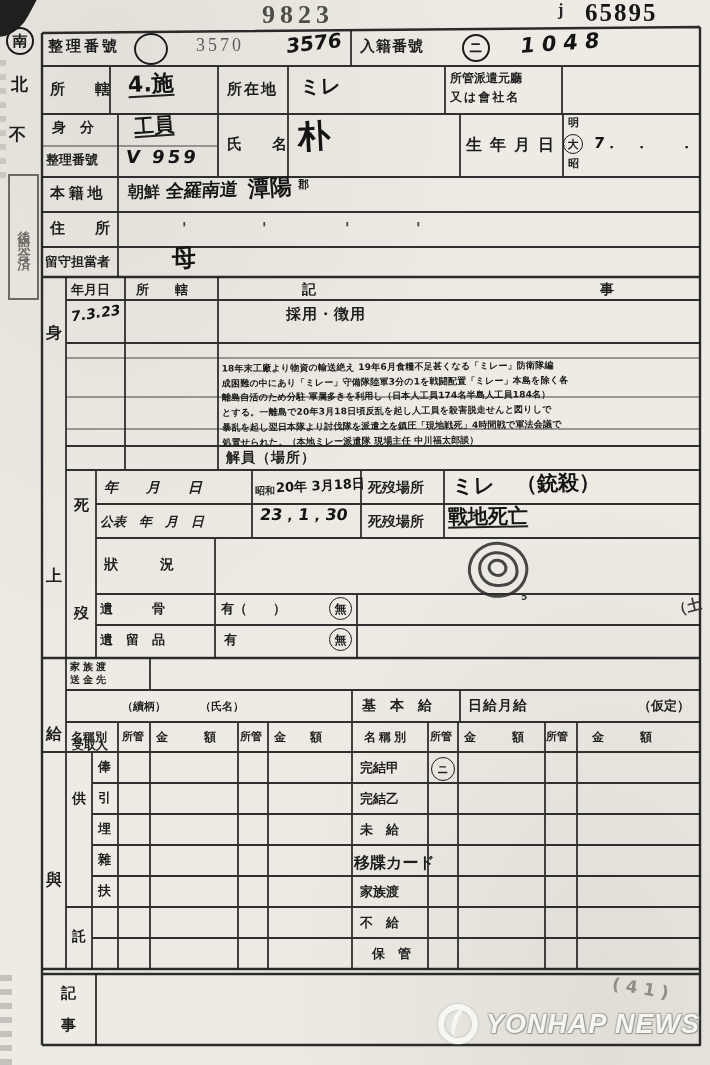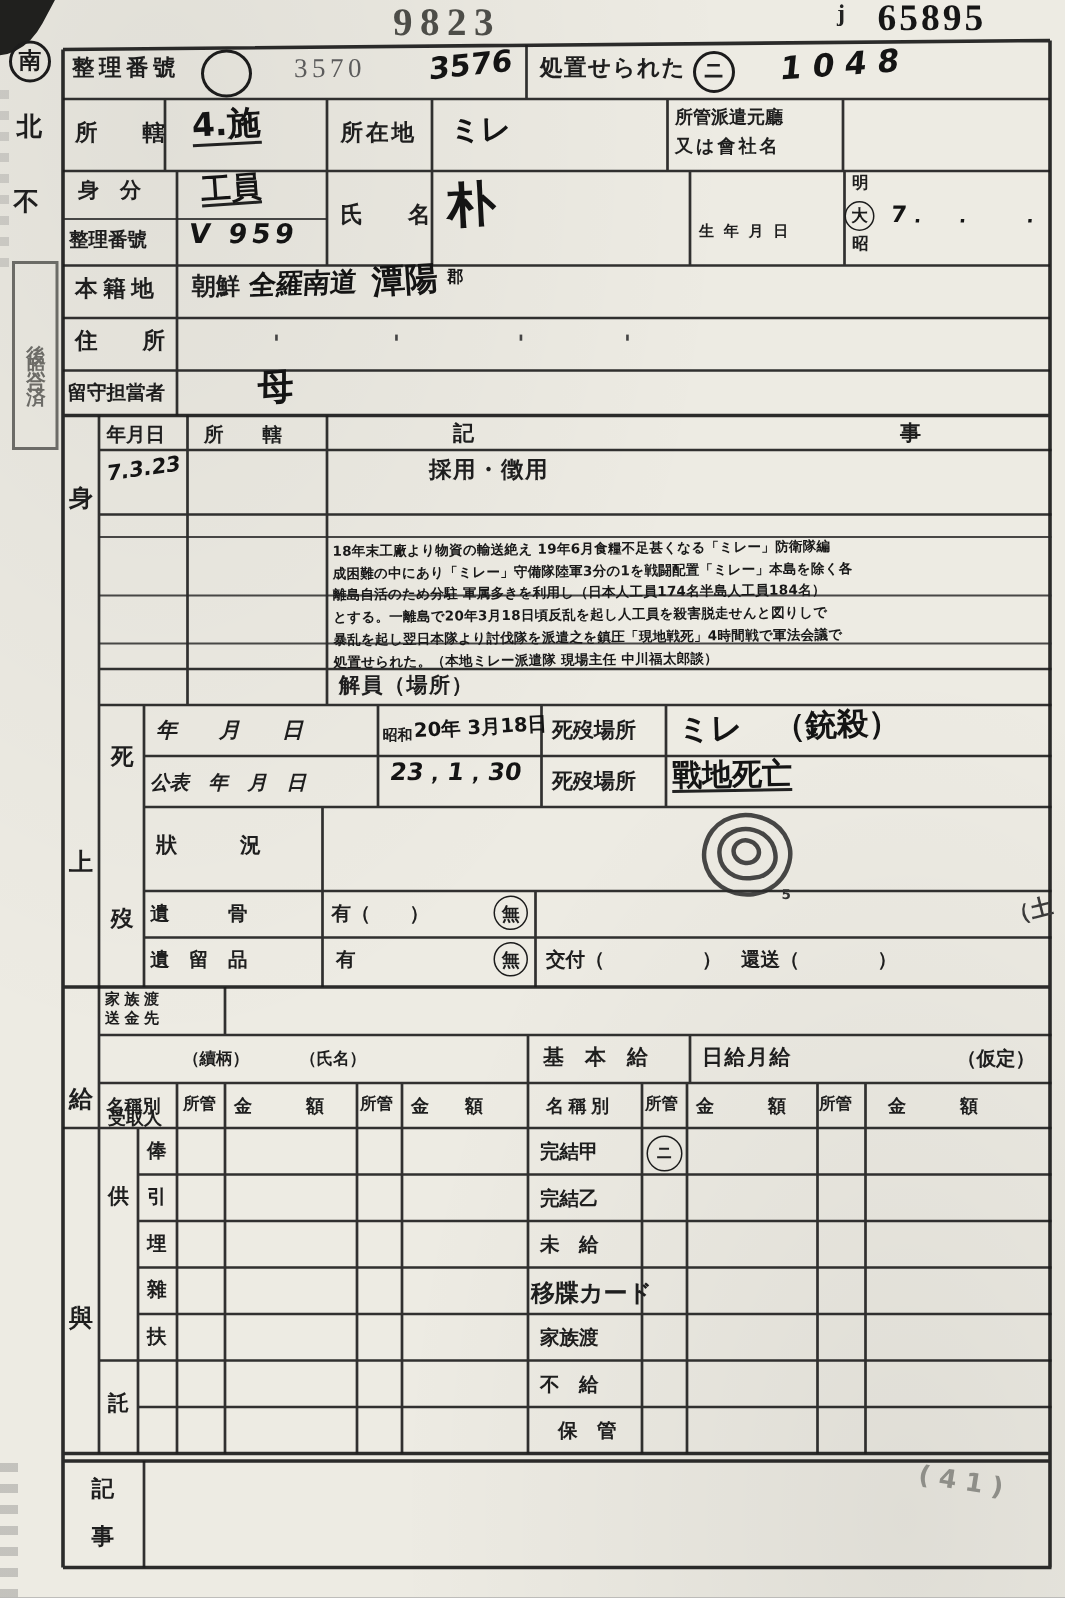--- a/index.html
+++ b/index.html
@@ -85,40 +85,40 @@
   </div>
 
   <div class="t" style="left:262px;top:2px;font-size:26px;font-weight:bold;letter-spacing:5px;color:#33332f;opacity:.85;">9823</div>
   <div class="t" style="left:558px;top:2px;font-size:16px;font-weight:bold;color:#222;">j</div>
   <div class="t" style="left:585px;top:0px;font-size:25px;font-weight:bold;letter-spacing:2px;color:#161616;">65895</div>
 
   <div class="t lbl" style="left:48px;top:39px;font-size:15px;letter-spacing:3px;">整理番號</div>
   <div class="t" style="left:134px;top:33px;width:30px;height:28px;border:2px solid #1c1c1c;border-radius:50%;"></div>
   <div class="t faded" style="left:196px;top:36px;font-size:18px;letter-spacing:3px;">3570</div>
   <div class="t hw" style="left:286px;top:33px;font-size:20px;transform:rotate(-6deg) skewX(-8deg);">3576</div>
-  <div class="t lbl" style="left:360px;top:39px;font-size:15px;letter-spacing:1px;">処置せられた</div>
+  <div class="t lbl" style="left:360px;top:39px;font-size:15px;letter-spacing:1px;">入籍番號</div>
   <div class="t circ" style="left:462px;top:34px;width:28px;height:28px;font-size:14px;font-weight:bold;color:#222;">
     <span>ニ</span>
   </div>
   <div class="t hw" style="left:520px;top:33px;font-size:21px;letter-spacing:7px;transform:rotate(-4deg) skewX(-10deg);">1048</div>
 
   <div class="t lbl" style="left:50px;top:82px;font-size:15px;">所　　轄</div>
   <div class="t hw" style="left:128px;top:73px;font-size:22px;border-bottom:2px solid #222;transform:rotate(-3deg);">4.施</div>
   <div class="t lbl" style="left:227px;top:82px;font-size:15px;letter-spacing:2px;">所在地</div>
   <div class="t hw" style="left:300px;top:76px;font-size:20px;transform:rotate(-2deg);">ミレ</div>
   <div class="t lbl" style="left:450px;top:72px;font-size:12px;">所管派遣元廳</div>
   <div class="t lbl" style="left:450px;top:91px;font-size:12px;letter-spacing:2px;">又は會社名</div>
 
   <div class="t lbl" style="left:52px;top:121px;font-size:14px;">身　分</div>
   <div class="t hw" style="left:134px;top:115px;font-size:20px;border-bottom:2px solid #222;transform:rotate(-4deg);">工員</div>
   <div class="t lbl" style="left:46px;top:153px;font-size:13px;">整理番號</div>
   <div class="t hw" style="left:126px;top:148px;font-size:18px;letter-spacing:3px;transform:skewX(-8deg);">V 959</div>
   <div class="t lbl" style="left:227px;top:137px;font-size:15px;">氏　　名</div>
   <div class="t hw" style="left:298px;top:120px;font-size:32px;transform:rotate(-3deg);">朴</div>
-  <div class="t lbl" style="left:466px;top:150px;font-size:10px;letter-spacing:2px;">生 年 月 日</div>
+  <div class="t lbl" style="left:466px;top:137px;font-size:16px;letter-spacing:2px;">生 年 月 日</div>
   <div class="t lbl" style="left:568px;top:117px;font-size:11px;">明</div>
   <div class="t circ" style="left:563px;top:134px;width:20px;height:20px;border-width:1.5px;font-size:11px;font-weight:bold;">
     <span>大</span>
   </div>
   <div class="t lbl" style="left:568px;top:158px;font-size:11px;">昭</div>
   <div class="t hw" style="left:594px;top:136px;font-size:15px;transform:skewX(-6deg);">7．　．　　．</div>
 
   <div class="t lbl" style="left:50px;top:186px;font-size:15px;">本 籍 地</div>
   <div class="t lbl" style="left:128px;top:184px;font-size:16px;">朝鮮</div>
   <div class="t hw" style="left:166px;top:181px;font-size:18px;transform:rotate(-2deg) skewX(-6deg);">全羅南道</div>
@@ -178,21 +178,20 @@
   <div class="t circ" style="left:329px;top:597px;width:23px;height:23px;border-width:1.8px;font-size:12px;font-weight:bold;">
     <span>無</span>
   </div>
   <div class="t hw" style="left:521px;top:593px;font-size:9px;color:#333;">5</div>
 
   <div class="t lbl" style="left:100px;top:633px;font-size:13px;">遺　留　品</div>
   <div class="t lbl" style="left:224px;top:633px;font-size:13px;">有</div>
   <div class="t circ" style="left:329px;top:628px;width:23px;height:23px;border-width:1.8px;font-size:12px;font-weight:bold;">
     <span>無</span>
   </div>
-  <div class="t lbl" style="left:364px;top:633px;font-size:13px;">交付（　　　　　）　還送（　　　　）</div>
 
   <div class="t hw" style="left:672px;top:600px;font-size:15px;color:#3a3a3a;transform:rotate(-14deg);">（土</div>
 
   <div class="t lbl" style="left:46px;top:726px;font-size:16px;">給</div>
   <div class="t lbl" style="left:46px;top:872px;font-size:16px;">與</div>
   <div class="t lbl" style="left:72px;top:792px;font-size:14px;">供</div>
   <div class="t lbl" style="left:72px;top:930px;font-size:14px;">託</div>
 
   <div class="t lbl" style="left:70px;top:662px;font-size:10px;letter-spacing:3px;">家族渡</div>
   <div class="t lbl" style="left:70px;top:675px;font-size:10px;letter-spacing:3px;">送金先</div>
@@ -229,14 +228,18 @@
   <div class="t lbl" style="left:360px;top:823px;font-size:13px;">未　給</div>
   <div class="t lbl" style="left:354px;top:855px;font-size:16px;">移牒カード</div>
   <div class="t lbl" style="left:360px;top:885px;font-size:13px;">家族渡</div>
   <div class="t lbl" style="left:360px;top:916px;font-size:13px;">不　給</div>
   <div class="t lbl" style="left:372px;top:947px;font-size:13px;">保　管</div>
 
   <div class="t lbl" style="left:61px;top:986px;font-size:15px;">記</div>
   <div class="t lbl" style="left:61px;top:1018px;font-size:15px;">事</div>
   <div class="t hw" style="left:612px;top:980px;font-size:17px;color:#8e8e88;transform:rotate(9deg);">( 4 1 )</div>
 
+  <div class="wm" style="left:438px;top:1004px;">
+    <div class="wm-circle"></div>
+    <div class="wm-text">YONHAP NEWS</div>
+  </div>
 
 </div>
 
 </body></html>

